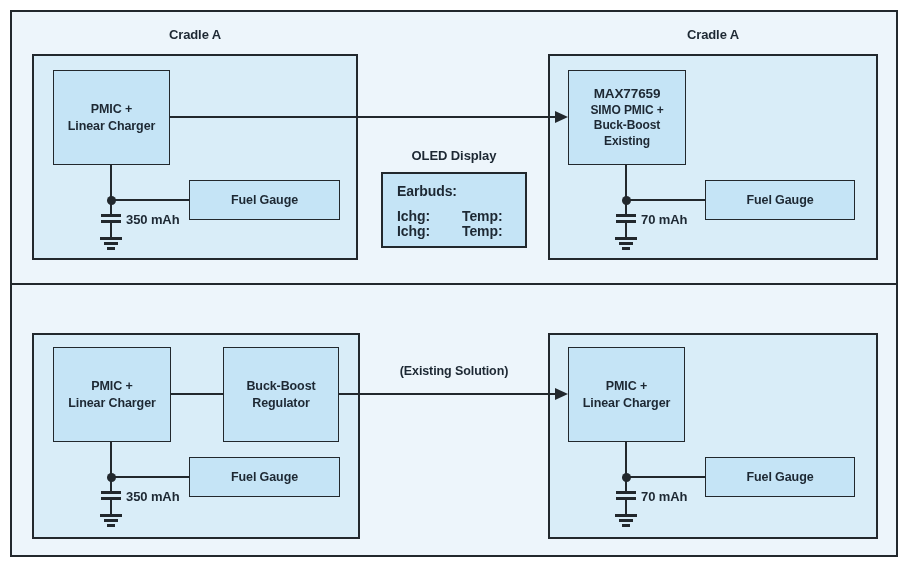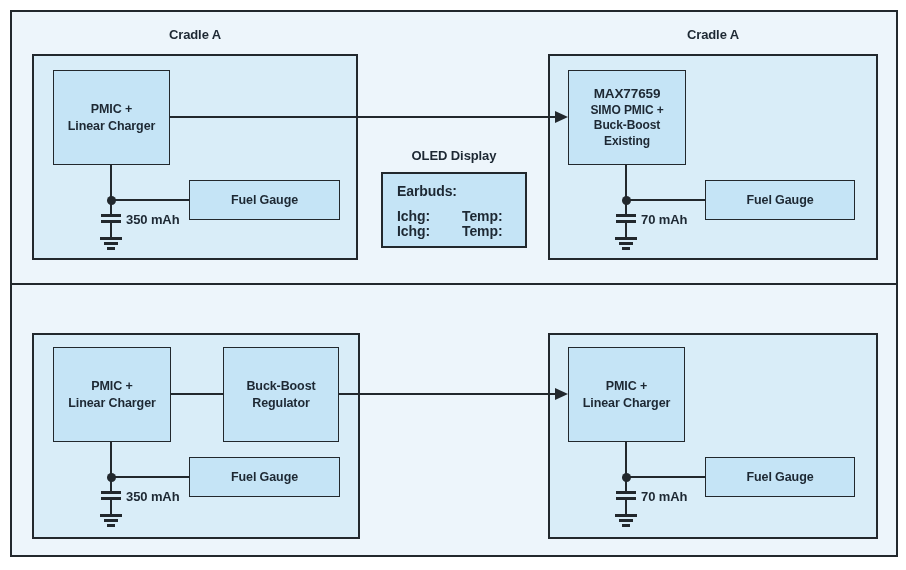--- a/index.html
+++ b/index.html
@@ -138,20 +138,21 @@
     <div class="g3"></div>
   </div>
   <div class="abs cap-lbl" style="left:126px; top:489px;">350 mAh</div>
 
   <div class="abs block" style="left:53px; top:347px; width:118px; height:95px;">PMIC +
 Linear Charger</div>
   <div class="abs block" style="left:223px; top:347px; width:116px; height:95px;">Buck-Boost
 Regulator</div>
   <div class="abs block" style="left:189px; top:457px; width:151px; height:40px;">Fuel Gauge</div>
 
+  <div class="abs lbl" style="left:360px; top:364px; width:188px;">(Existing Solution)</div>
 
   <div class="abs wire" style="left:625px; top:442px; width:2px; height:50px;"></div>
   <div class="abs wire" style="left:625px; top:476px; width:80px; height:2px;"></div>
   <div class="abs dot" style="left:622px; top:473px;"></div>
   <div class="abs batgrp" style="left:615px; top:491px;">
     <div class="b1"></div>
     <div class="b2"></div>
     <div class="stem"></div>
     <div class="g1"></div>
     <div class="g2"></div>

